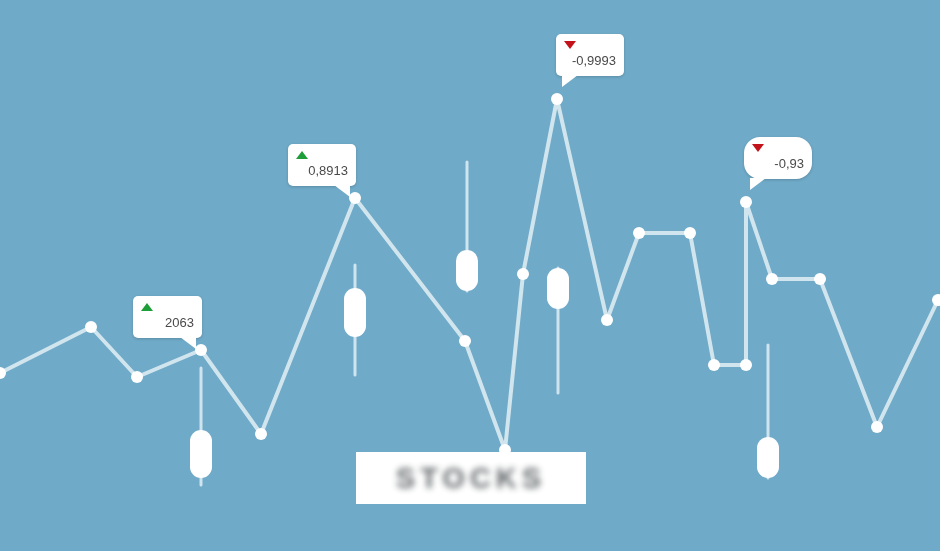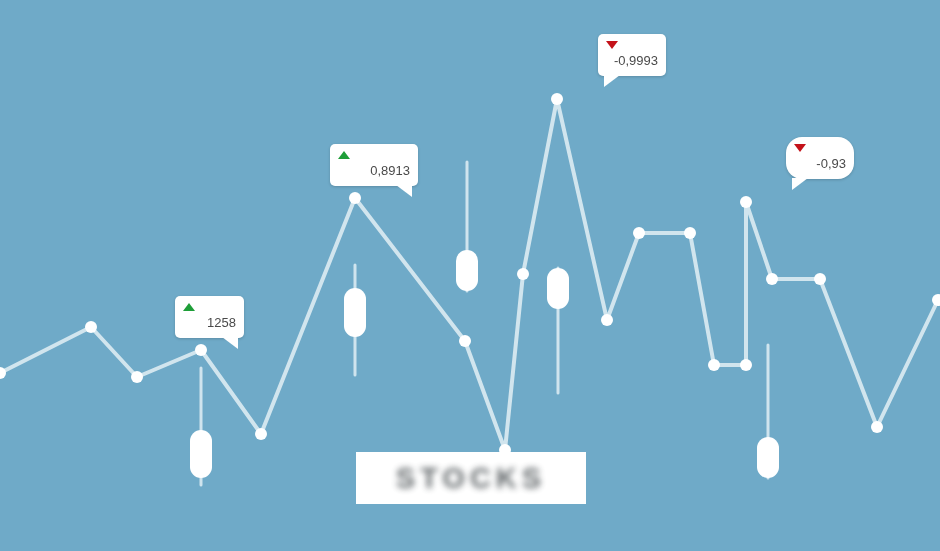--- a/index.html
+++ b/index.html
@@ -27,21 +27,20 @@
     display: block;
   }
   .tooltip {
     position: absolute;
     background: #ffffff;
     border-radius: 5px;
     box-shadow: 0 1px 3px rgba(0,0,0,0.18);
     box-sizing: border-box;
     padding: 5px 8px 6px 8px;
     z-index: 40;
-    margin-left: 42px;
   }
   .tooltip .tri {
     position: absolute;
     left: 8px;
     top: 7px;
     width: 0;
     height: 0;
     line-height: 0;
     font-size: 0;
   }
@@ -143,25 +142,25 @@
         <circle cx="746" cy="202" r="6" fill="#FFFFFF"></circle>
         <circle cx="772" cy="279" r="6" fill="#FFFFFF"></circle>
         <circle cx="820" cy="279" r="6" fill="#FFFFFF"></circle>
         <circle cx="877" cy="427" r="6" fill="#FFFFFF"></circle>
         <circle cx="938" cy="300" r="6" fill="#FFFFFF"></circle>
       </g>
   </svg>
 
   <div class="tooltip" id="tt0" style="left: 133px; top: 296px; width: 69px; height: 42px;">
     <span class="tri up"></span>
-    <span class="val">1258</span>
+    <span class="val">2063</span>
     <span class="tail tail-br"></span>
   </div>
 
-  <div class="tooltip" id="tt1" style="left: 288px; top: 144px; width: 88px; height: 42px;">
+  <div class="tooltip" id="tt1" style="left: 288px; top: 144px; width: 68px; height: 42px;">
     <span class="tri up"></span>
     <span class="val">0,8913</span>
     <span class="tail tail-br"></span>
   </div>
 
   <div class="tooltip" id="tt2" style="left: 556px; top: 34px; width: 68px; height: 42px;">
     <span class="tri down"></span>
     <span class="val">-0,9993</span>
     <span class="tail tail-bl"></span>
   </div>

